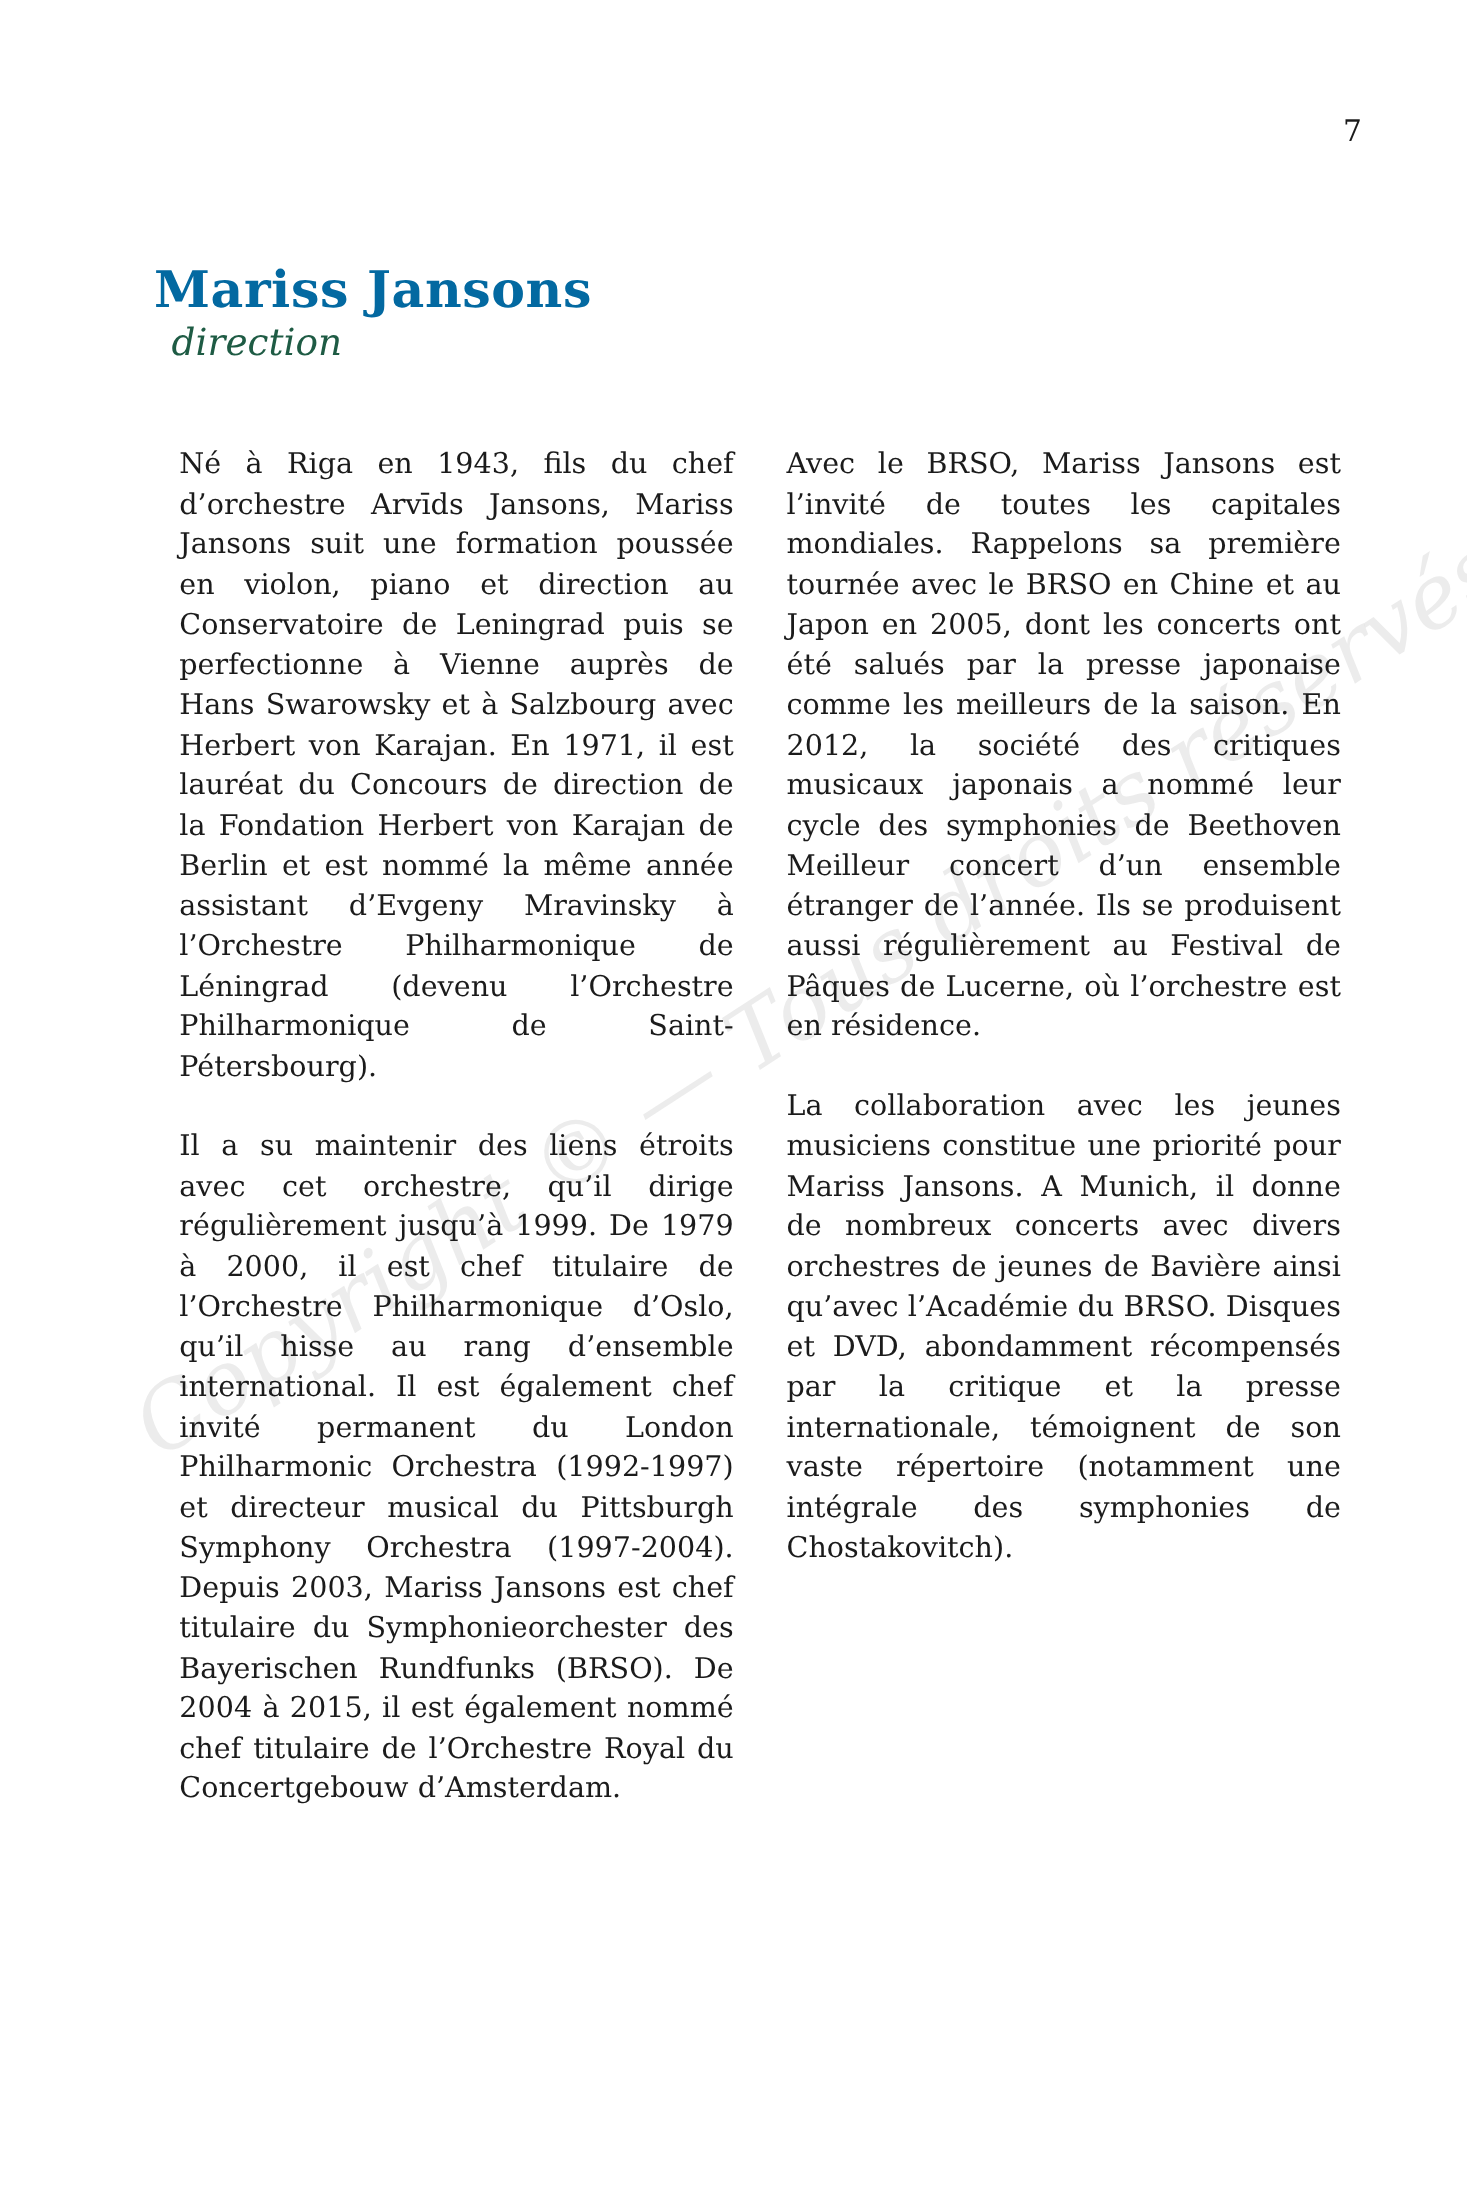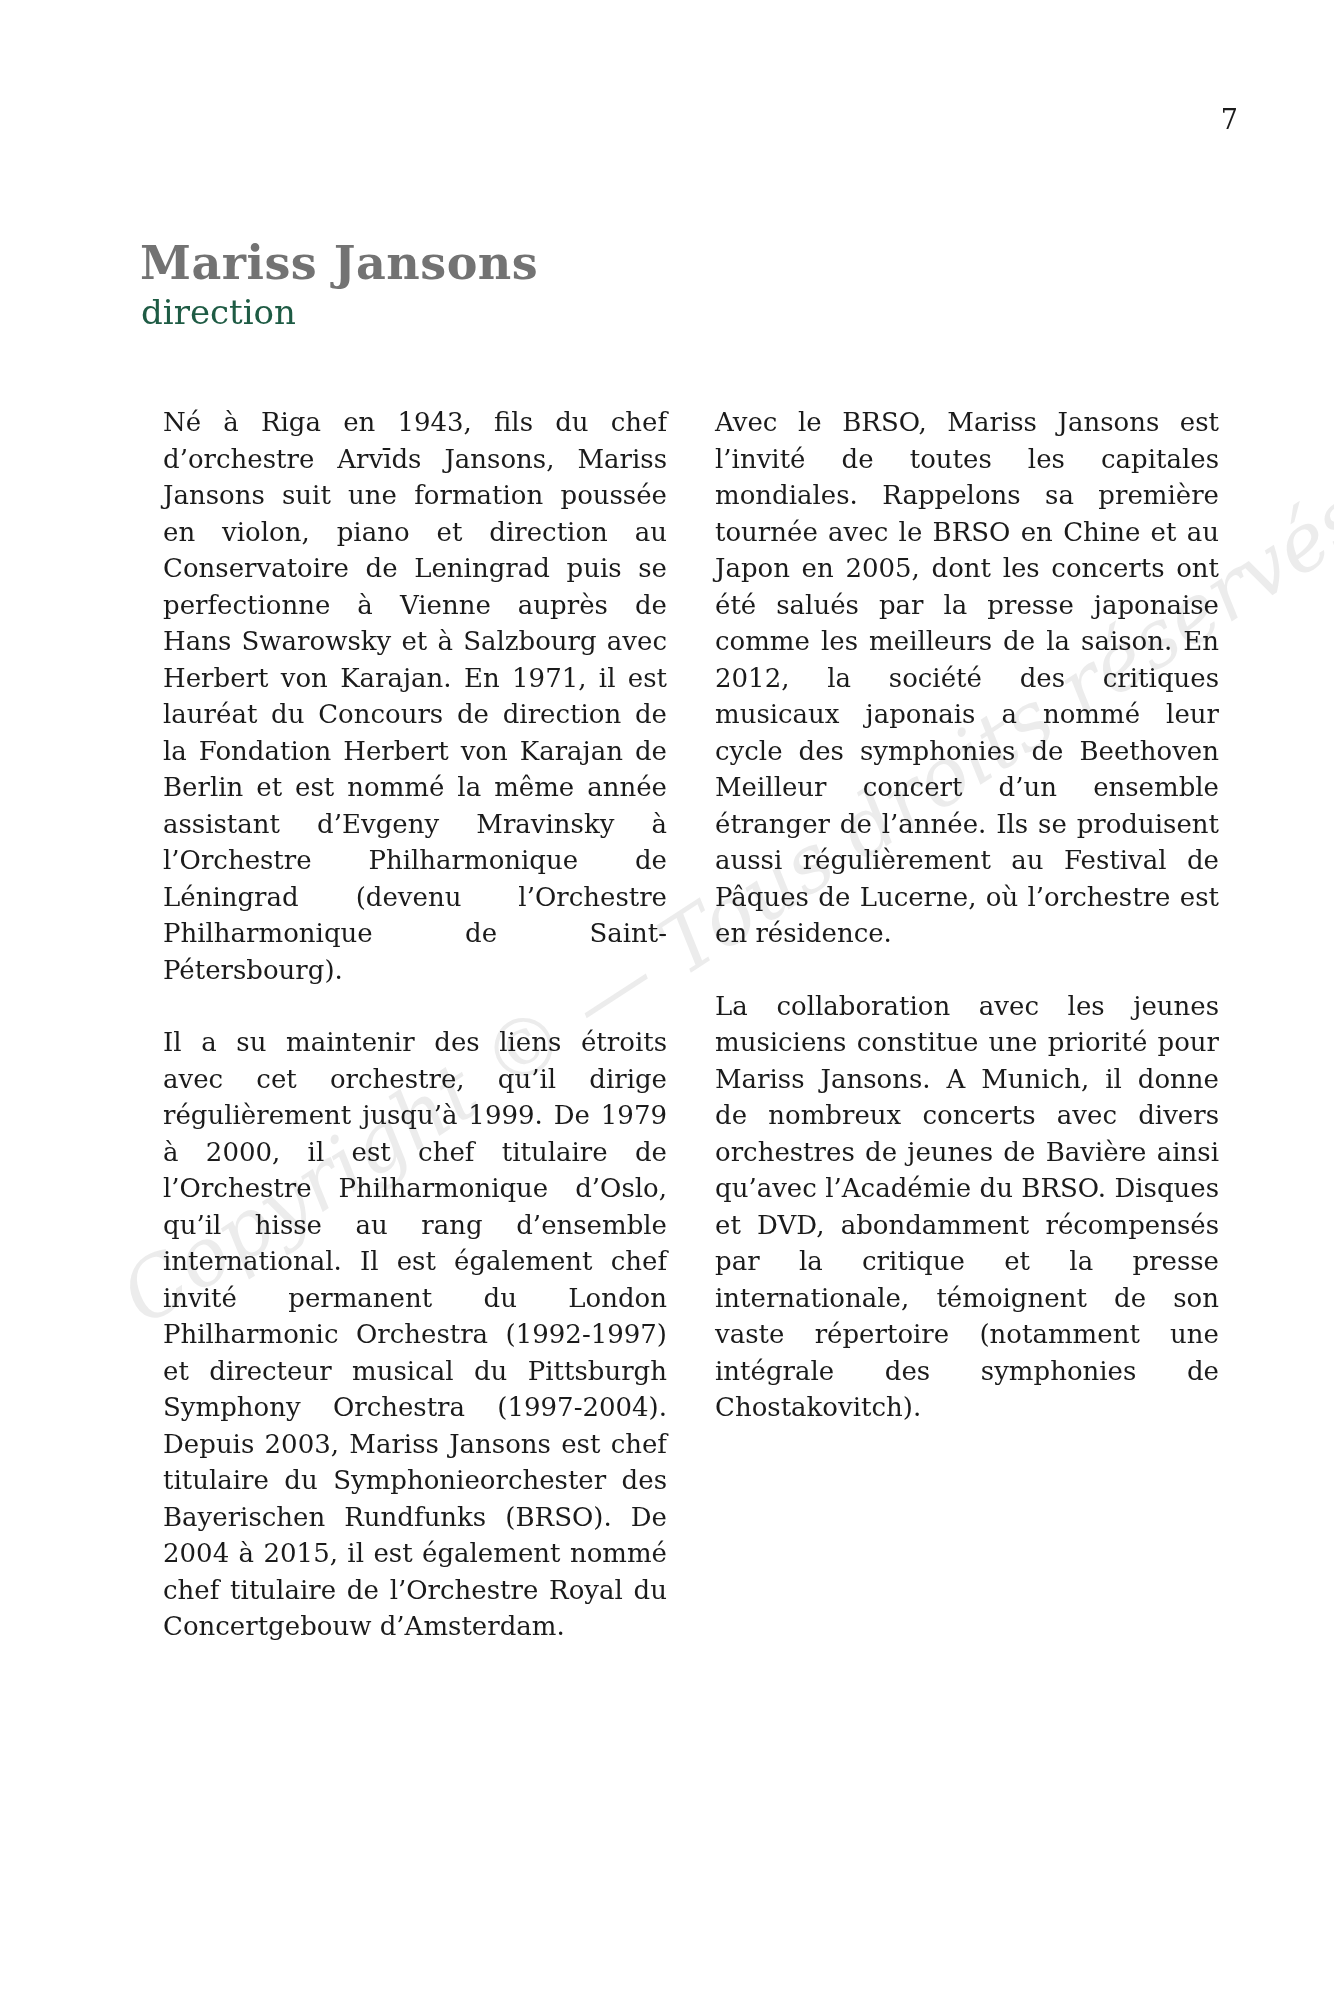--- a/index.html
+++ b/index.html
@@ -27,29 +27,30 @@
     position: absolute;
     left: 140px;
     top: 238px;
     width: 1060px;
   }
   .title {
     margin: 0;
     font-size: 46px;
     line-height: 50px;
     font-weight: 700;
-    color: #737373;
+    color: #0369a1;
     letter-spacing: 0.5px;
   }
   .subtitle {
-    margin: 4px 0 0 1px;
+    margin: 4px 0 0 16px;
     font-size: 34px;
     line-height: 40px;
     font-weight: 400;
     color: #1e5b44;
+    font-style: italic;
   }
   .watermark {
     position: absolute;
     left: 105px;
     top: 1265px;
     transform: rotate(-33deg);
     transform-origin: 0 0;
     font-size: 80px;
     font-style: italic;
     white-space: nowrap;

